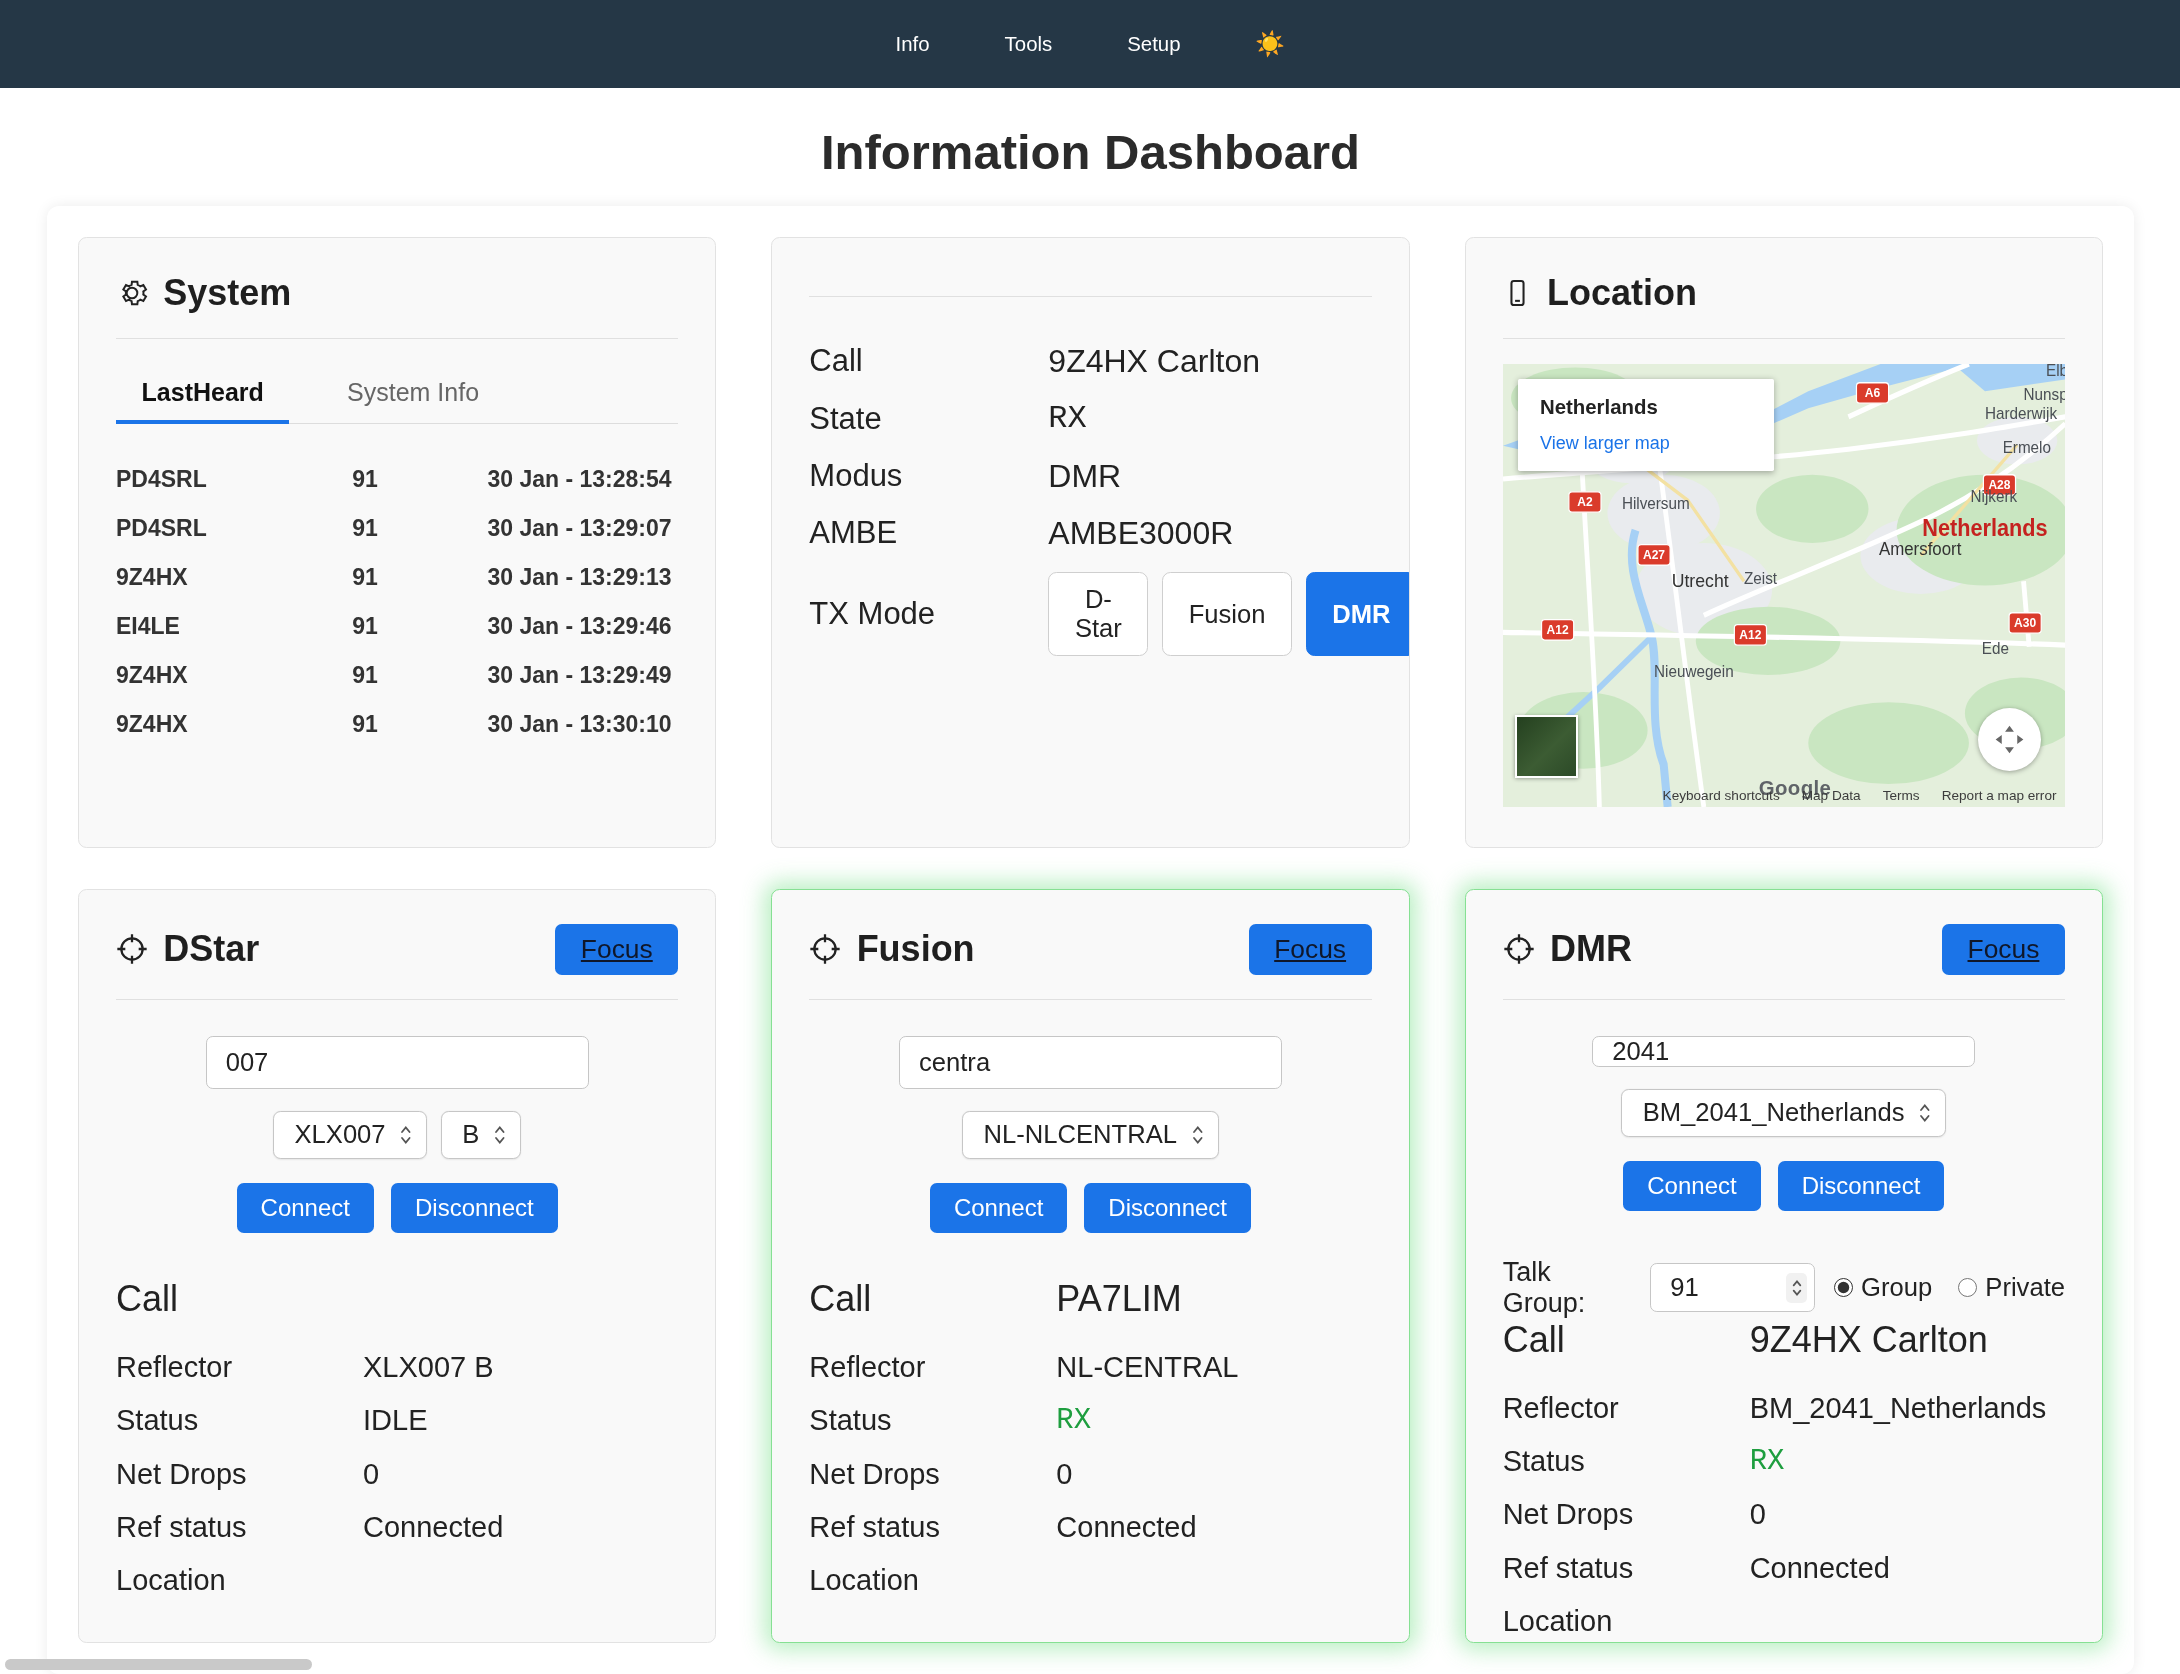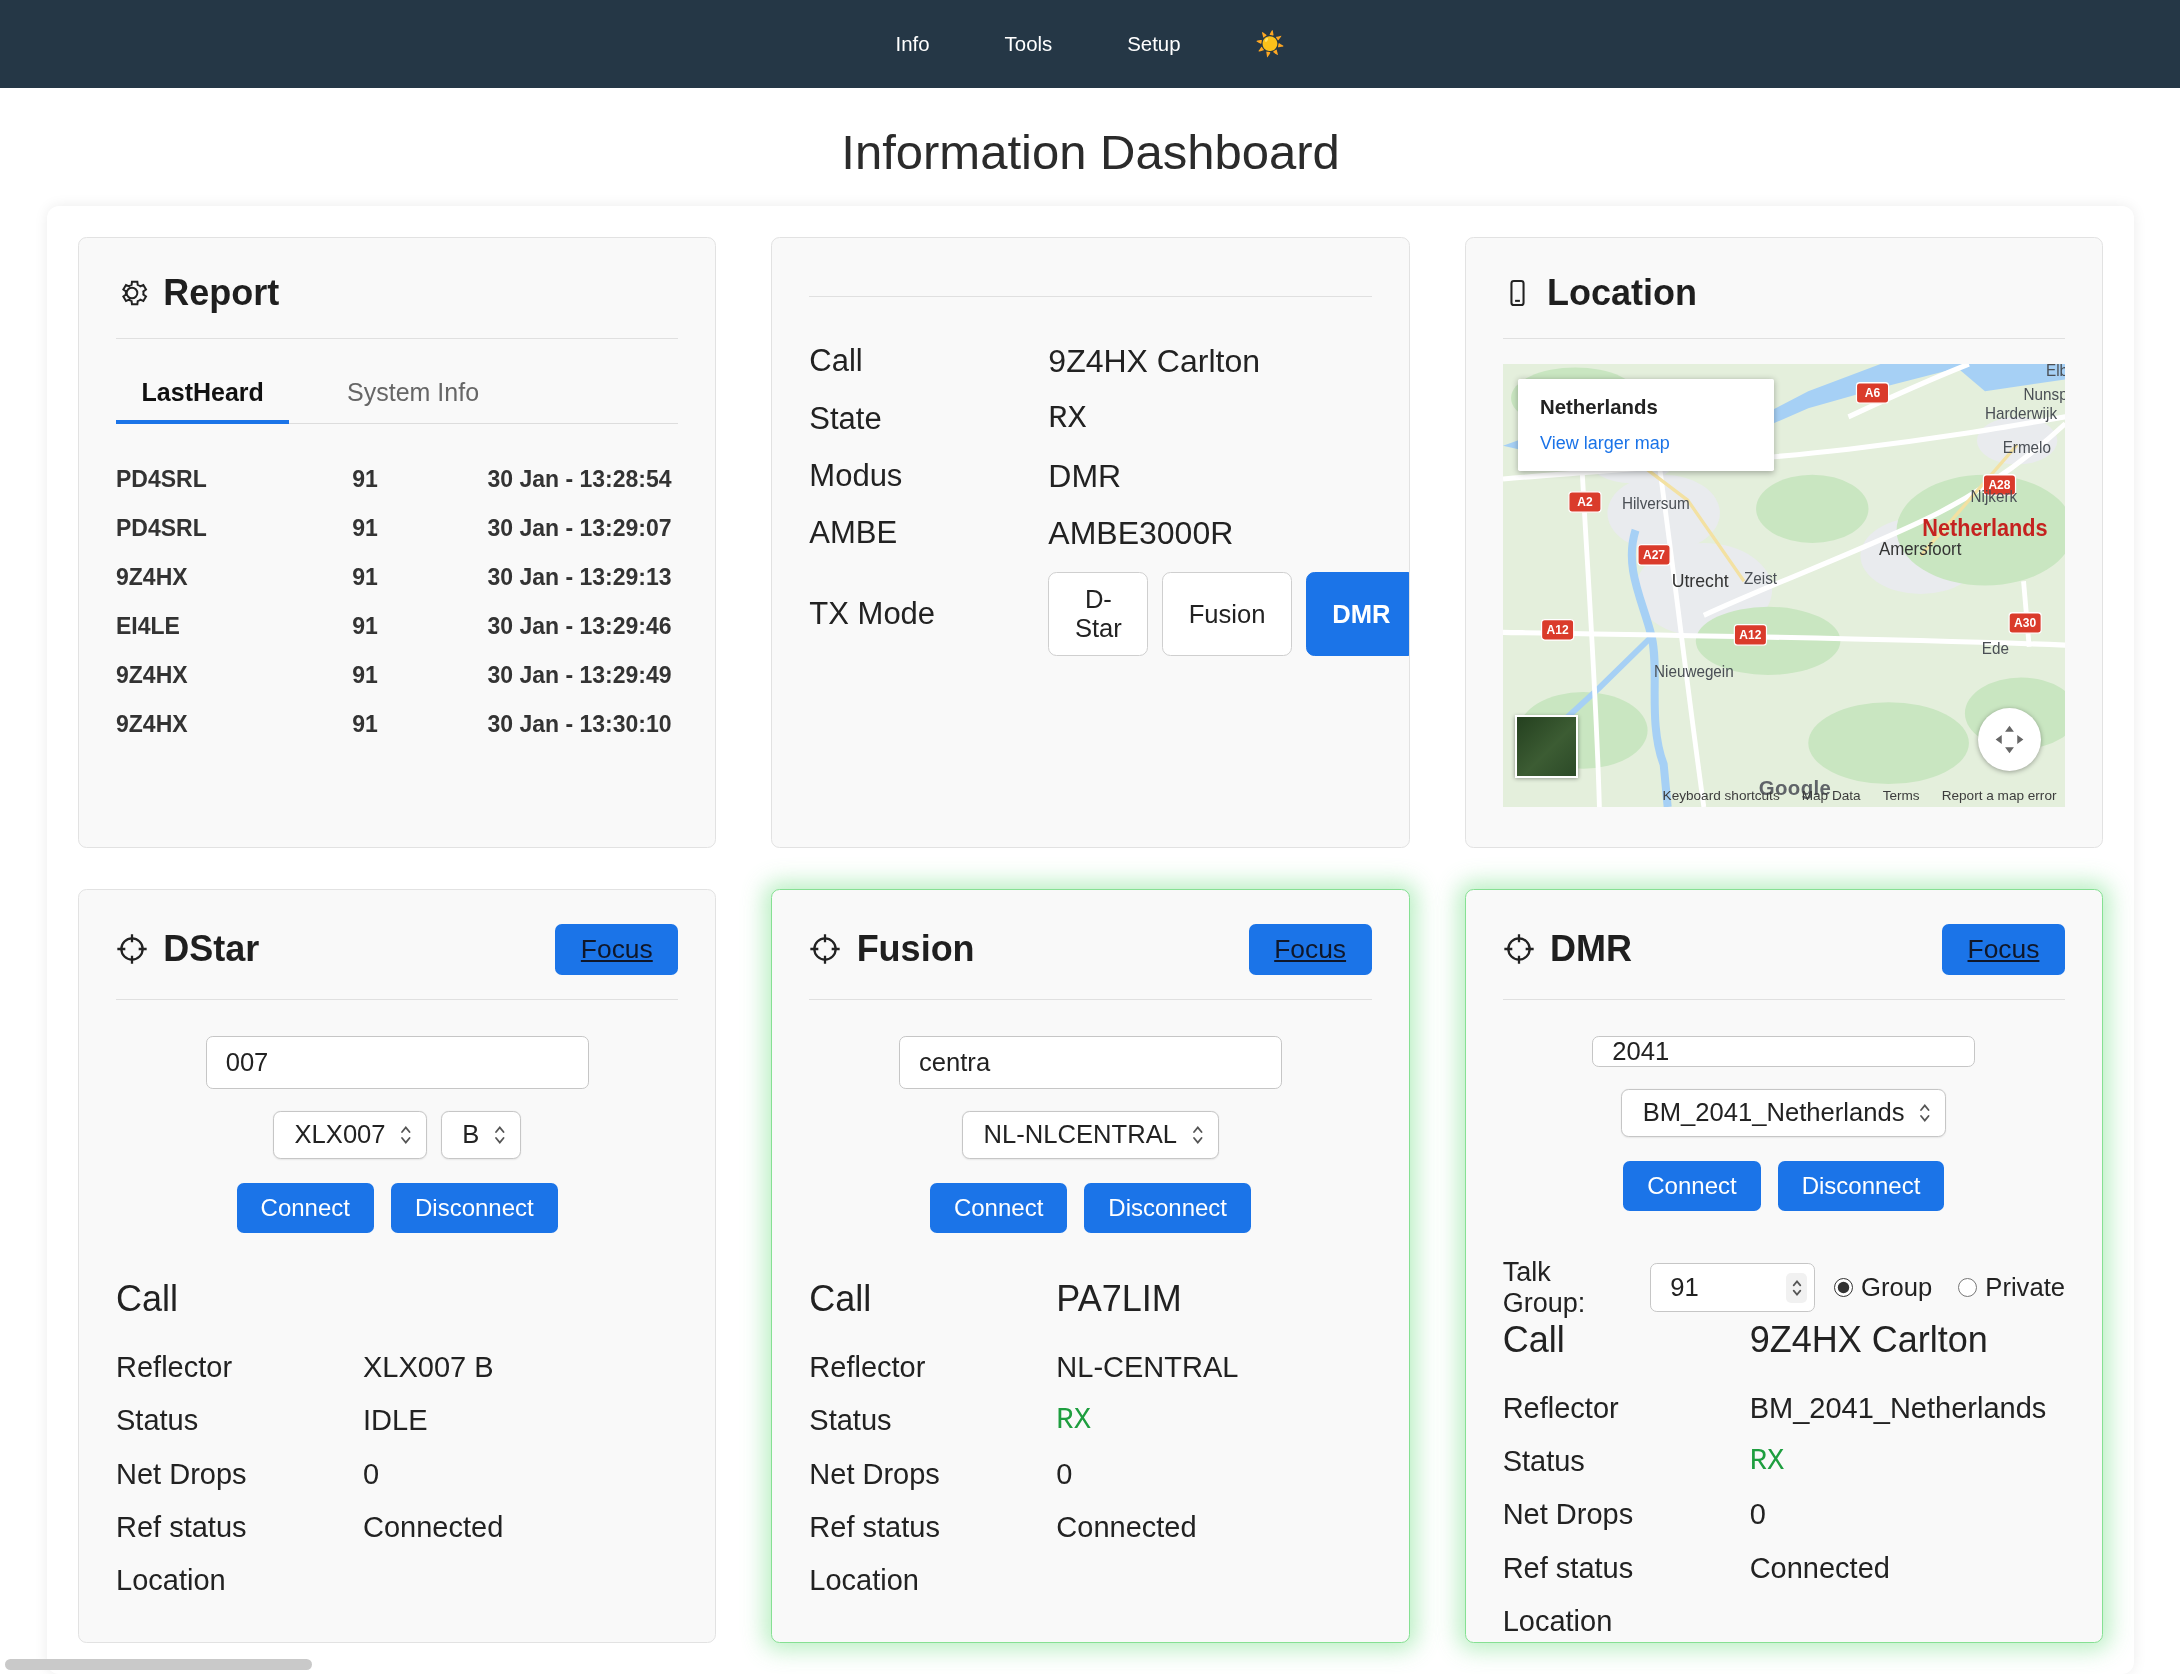--- a/index.html
+++ b/index.html
@@ -15,21 +15,21 @@
     height:88px; background:#253746;
     display:flex; align-items:center; justify-content:center; gap:75px;
   }
   .topnav a {
     color:#fff; font-size:20.4px; text-decoration:none; cursor:pointer;
   }
   .theme-toggle { font-size:24px; color:#fdd663; cursor:pointer; }
 
   
   h1.page-title {
-    text-align:center; font-size:49px; font-weight:400; color:#2b2b2b;
+    text-align:center; font-size:49px; font-weight:700; color:#2b2b2b;
     margin:36px 0 25.6px;
   }
 
   
   .wrapper {
     width:2087px; margin:0 auto; background:#fff;
     border-radius:12px; box-shadow:0 0 13.6px rgba(0,0,0,.08);
     padding:31px;
     display:grid;
     grid-template-columns:repeat(3,1fr);
@@ -167,21 +167,21 @@
 
 <main class="wrapper">
 
   <section class="card">
     <div class="card-head">
       <span class="icon">
         <svg width="32" height="32" viewBox="0 0 24 24">
             <path d="M12 8a4 4 0 1 0 0 8 4 4 0 0 0 0-8zm8.6 4c0-.37-.03-.74-.1-1.1l2-1.5-2-3.4-2.3 1a7.4 7.4 0 0 0-1.9-1.1L16 3.5h-4l-.3 2.4a7.4 7.4 0 0 0-1.9 1.1l-2.3-1-2 3.4 2 1.5a6.9 6.9 0 0 0 0 2.2l-2 1.5 2 3.4 2.3-1c.6.5 1.2.8 1.9 1.1l.3 2.4h4l.3-2.4c.7-.3 1.3-.6 1.9-1.1l2.3 1 2-3.4-2-1.5c.07-.36.1-.73.1-1.1z" fill="none" stroke="#222" stroke-width="1.5"></path>
           </svg>
       </span>
-      <h2>Report</h2>
+      <h2>System</h2>
     </div>
     <hr class="rule">
     <div class="tabs">
       <div class="tab active">LastHeard</div>
       <div class="tab">System Info</div>
     </div>
     <table class="lh-table">
         <tbody>
       <tr>
             <td>PD4SRL</td>

